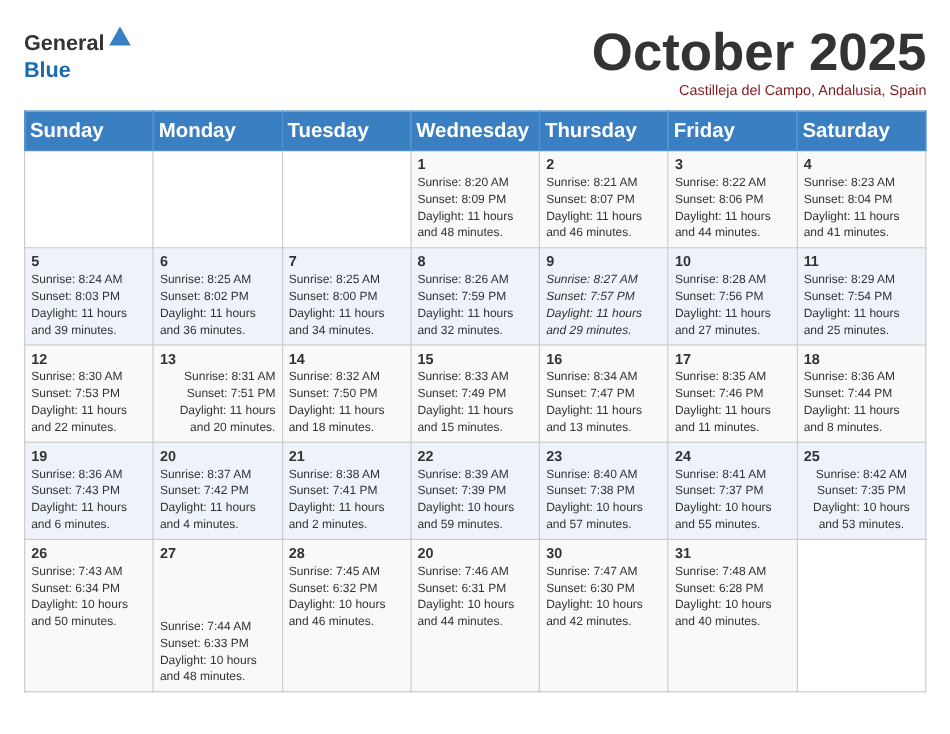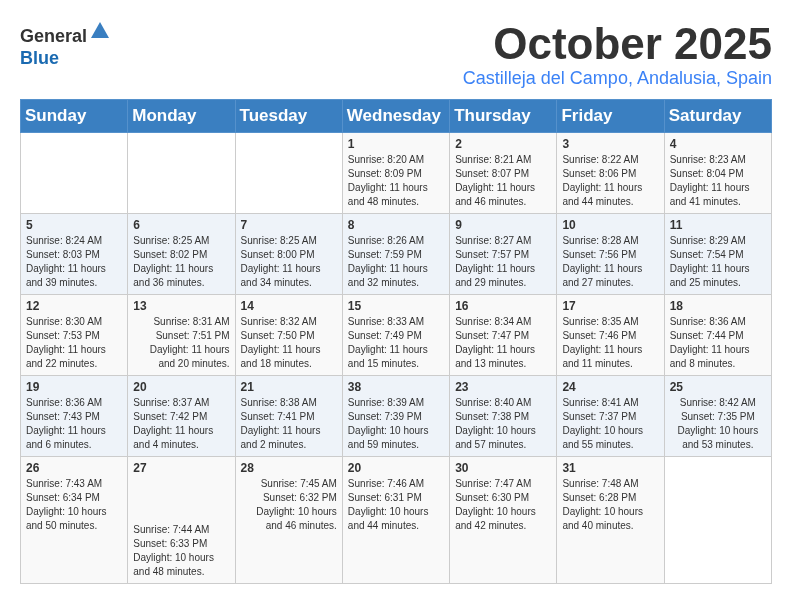--- a/index.html
+++ b/index.html
@@ -36,22 +36,22 @@
     .title-block {
       text-align: right;
     }
     .month-title {
       font-size: 44px;
       font-weight: bold;
       color: #333;
       line-height: 1.1;
     }
     .location {
-      font-size: 18px;
-      color: #3b82f6;
+      font-size: 12px;
+      color: #7f1d1d;
     }
     .calendar {
       width: 100%;
       border-collapse: collapse;
       border: 1px solid #ccc;
     }
     .calendar th {
       background: #3a7fc1;
       color: #fff;
       font-size: 17px;
@@ -172,21 +172,21 @@
 Daylight: 11 hours and 34 minutes.</div>
         </td>
         <td>
           <span class="day-num">8</span>
           <div class="day-info" style="white-space: pre-line;">Sunrise: 8:26 AM
 Sunset: 7:59 PM
 Daylight: 11 hours and 32 minutes.</div>
         </td>
         <td>
           <span class="day-num">9</span>
-          <div class="day-info" style="white-space: pre-line;">Sunrise: 8:27 AM
+          <div class="day-info" style="white-space: pre-line; font-style: italic;">Sunrise: 8:27 AM
 Sunset: 7:57 PM
 Daylight: 11 hours and 29 minutes.</div>
         </td>
         <td>
           <span class="day-num">10</span>
           <div class="day-info" style="white-space: pre-line;">Sunrise: 8:28 AM
 Sunset: 7:56 PM
 Daylight: 11 hours and 27 minutes.</div>
         </td>
         <td>
@@ -253,21 +253,21 @@
 Sunset: 7:42 PM
 Daylight: 11 hours and 4 minutes.</div>
         </td>
         <td>
           <span class="day-num">21</span>
           <div class="day-info" style="white-space: pre-line;">Sunrise: 8:38 AM
 Sunset: 7:41 PM
 Daylight: 11 hours and 2 minutes.</div>
         </td>
         <td>
-          <span class="day-num">38</span>
+          <span class="day-num">22</span>
           <div class="day-info" style="white-space: pre-line;">Sunrise: 8:39 AM
 Sunset: 7:39 PM
 Daylight: 10 hours and 59 minutes.</div>
         </td>
         <td>
           <span class="day-num">23</span>
           <div class="day-info" style="white-space: pre-line;">Sunrise: 8:40 AM
 Sunset: 7:38 PM
 Daylight: 10 hours and 57 minutes.</div>
         </td>
@@ -292,21 +292,21 @@
 Daylight: 10 hours and 50 minutes.</div>
         </td>
         <td>
           <span class="day-num">27</span>
           <div class="day-info" style="white-space: pre-line; margin-top: 48px;">Sunrise: 7:44 AM
 Sunset: 6:33 PM
 Daylight: 10 hours and 48 minutes.</div>
         </td>
         <td>
           <span class="day-num">28</span>
-          <div class="day-info" style="white-space: pre-line; text-align: right;">Sunrise: 7:45 AM
+          <div class="day-info" style="white-space: pre-line;">Sunrise: 7:45 AM
 Sunset: 6:32 PM
 Daylight: 10 hours and 46 minutes.</div>
         </td>
         <td>
           <span class="day-num">20</span>
           <div class="day-info" style="white-space: pre-line;">Sunrise: 7:46 AM
 Sunset: 6:31 PM
 Daylight: 10 hours and 44 minutes.</div>
         </td>
         <td>

